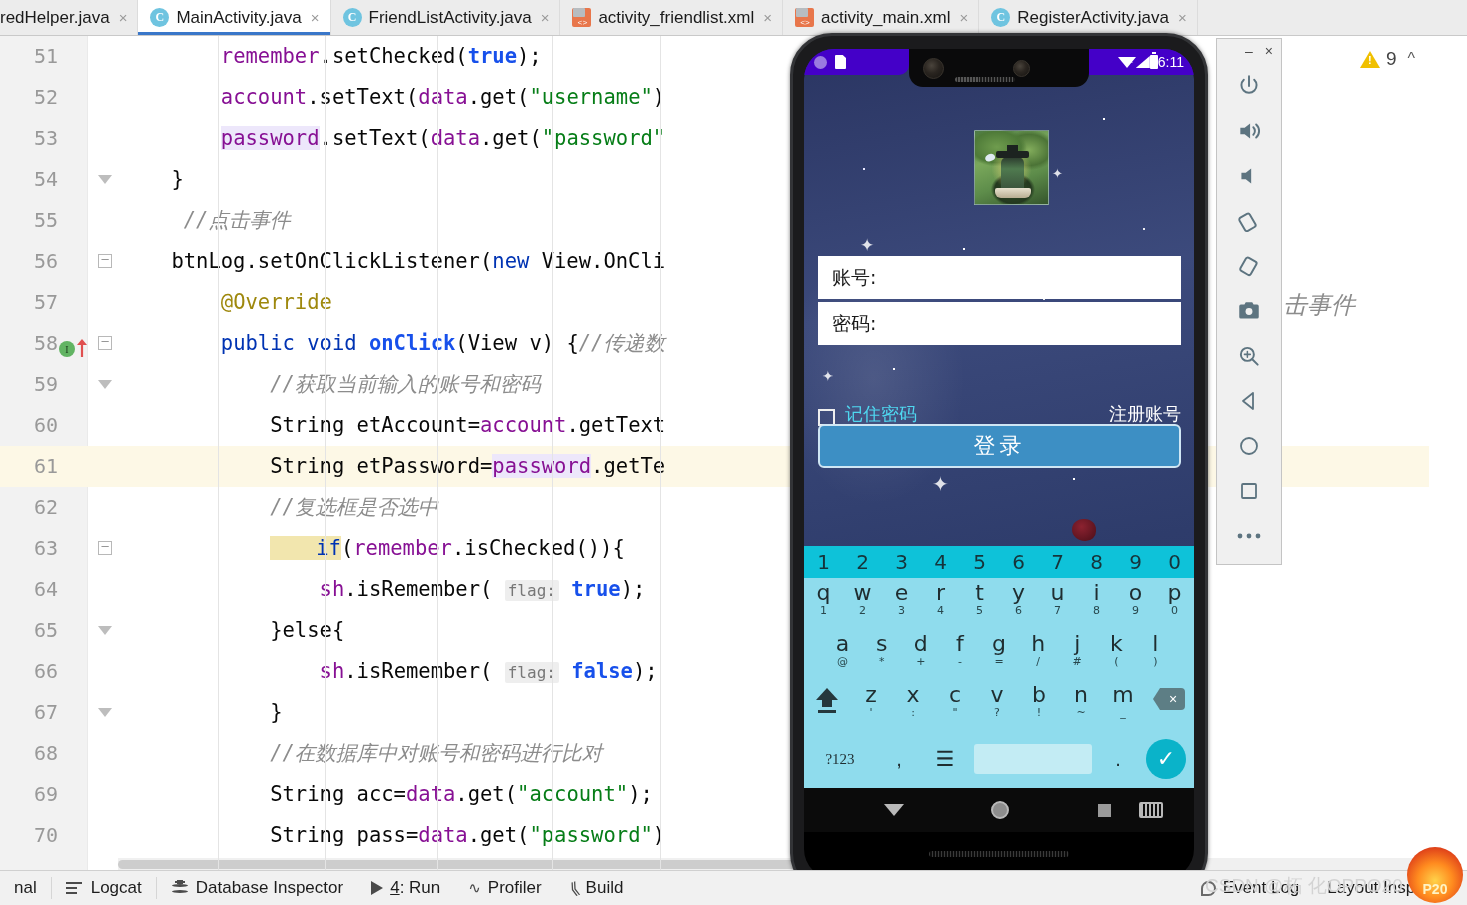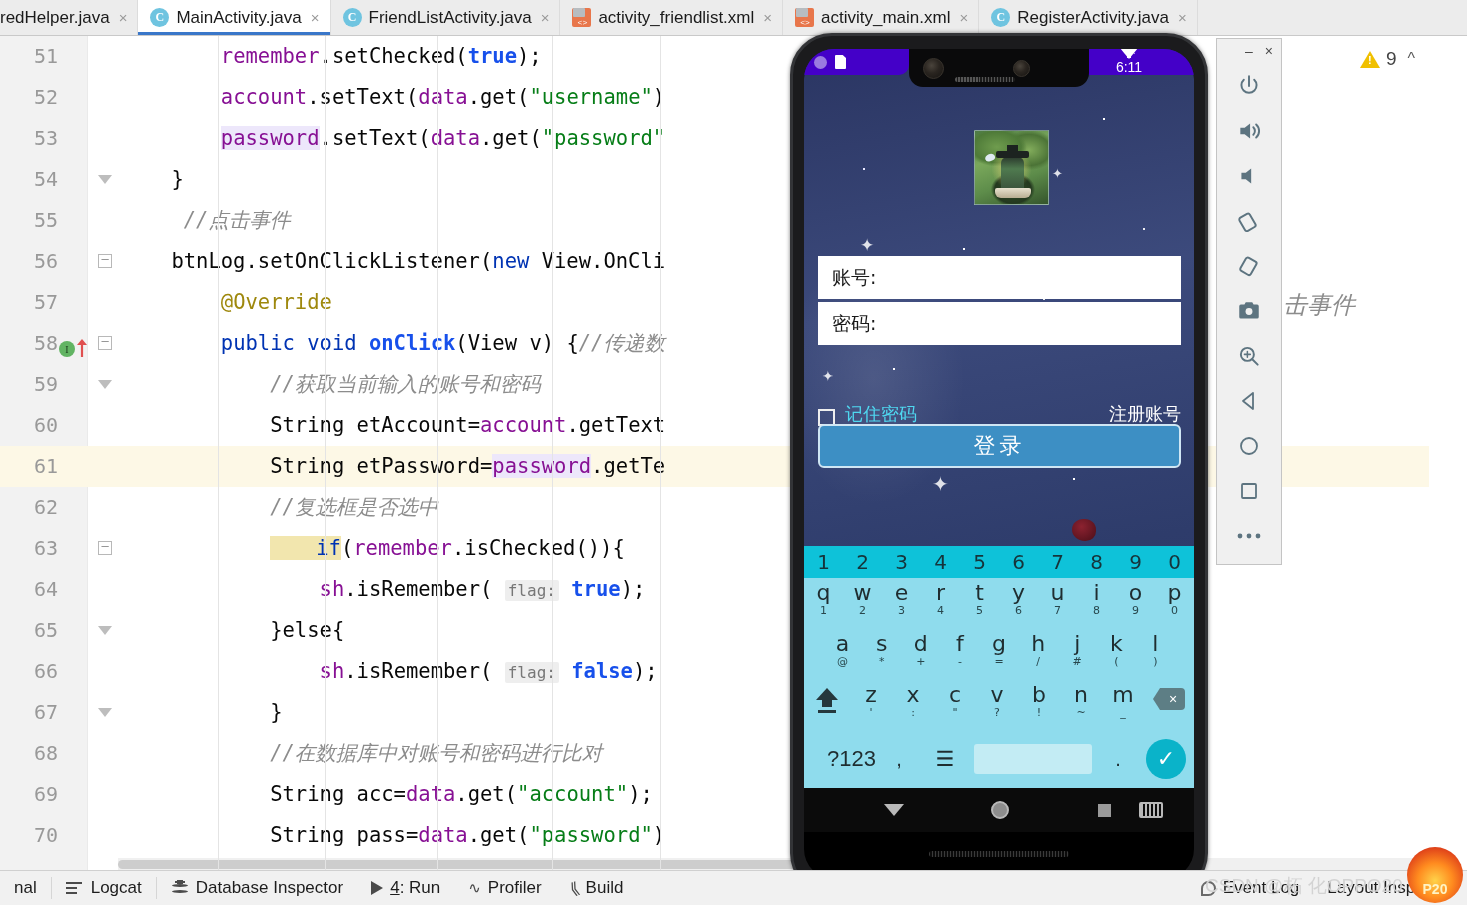--- a/index.html
+++ b/index.html
@@ -189,21 +189,21 @@
   
   .statusbar {
     position: absolute; left: 0; top: 0; width: 390px; height: 26px;
     z-index: 5;
   }
   .sb-left, .sb-right {
     position: absolute; top: 0; height: 26px; background: #4400c8;
     display: flex; align-items: center;
   }
   .sb-left { left: 0; width: 105px; padding-left: 10px; gap: 8px; border-bottom-right-radius:10px;}
-  .sb-right { right: 0; width: 120px; justify-content: flex-end; padding-right: 10px; border-bottom-left-radius:10px;flex-direction:column;}
+  .sb-right { right: 0; width: 120px; justify-content: flex-end; padding-right: 10px; border-bottom-left-radius:10px;}
   .sb-dot { width: 13px; height: 13px; border-radius: 50%; background: #9a7ae0; }
   .sb-sd {
     width: 11px; height: 14px; background: #fff; border-radius: 1px;
     clip-path: polygon(0 0, 70% 0, 100% 22%, 100% 100%, 0 100%);
   }
   .sb-time { color: #fff; font-size: 14px; font-family:"Liberation Sans",sans-serif;}
   .sb-wifi {
     width: 0; height: 0; border-left: 9px solid transparent;
     border-right: 9px solid transparent; border-top: 11px solid #ffffff;
     position: relative;
@@ -381,22 +381,22 @@
   }
   .key-bsp { flex: 0 0 50px; position: relative; height: 40px; }
   .bsp-ico {
     position: absolute; left: 50%; margin-left: -16px; top: 6px;
     width: 32px; height: 22px; background: #5d7e85; border-radius: 4px;
     clip-path: polygon(22% 0, 100% 0, 100% 100%, 22% 100%, 0 50%);
     color: #fff; font-size: 14px; text-align: center; line-height: 22px;
     padding-left: 8px;
     font-family:"Liberation Sans",sans-serif;
   }
-  .kb-sym { flex:0 0 72px; text-align:right; font-size:22px; color:#1f2d30;
-            font-family:Liberation Sans, sans-serif;}
+  .kb-sym { flex:0 0 72px; text-align:center; font-size:15px; color:#1f2d30;
+            font-family:Liberation Serif, serif;}
   .kb-comma { flex:0 0 46px; text-align:center; font-size:20px; color:#1f2d30; }
   .kb-globe { flex:0 0 46px; text-align:center; font-size:21px; color:#1f2d30; }
   .kb-space { flex:1 1 auto; height:30px; background:#c3ecf4; border-radius:3px; margin:0 6px; }
   .kb-period { flex:0 0 40px; text-align:center; font-size:20px; color:#1f2d30; }
   .kb-enter {
     flex:0 0 56px; display:flex; align-items:center; justify-content:center;
   }
   .enter-circle {
     width:40px; height:40px; border-radius:50%; background:#0ab3c9;
     color:#fff; font-size:22px; display:flex; align-items:center; justify-content:center;

